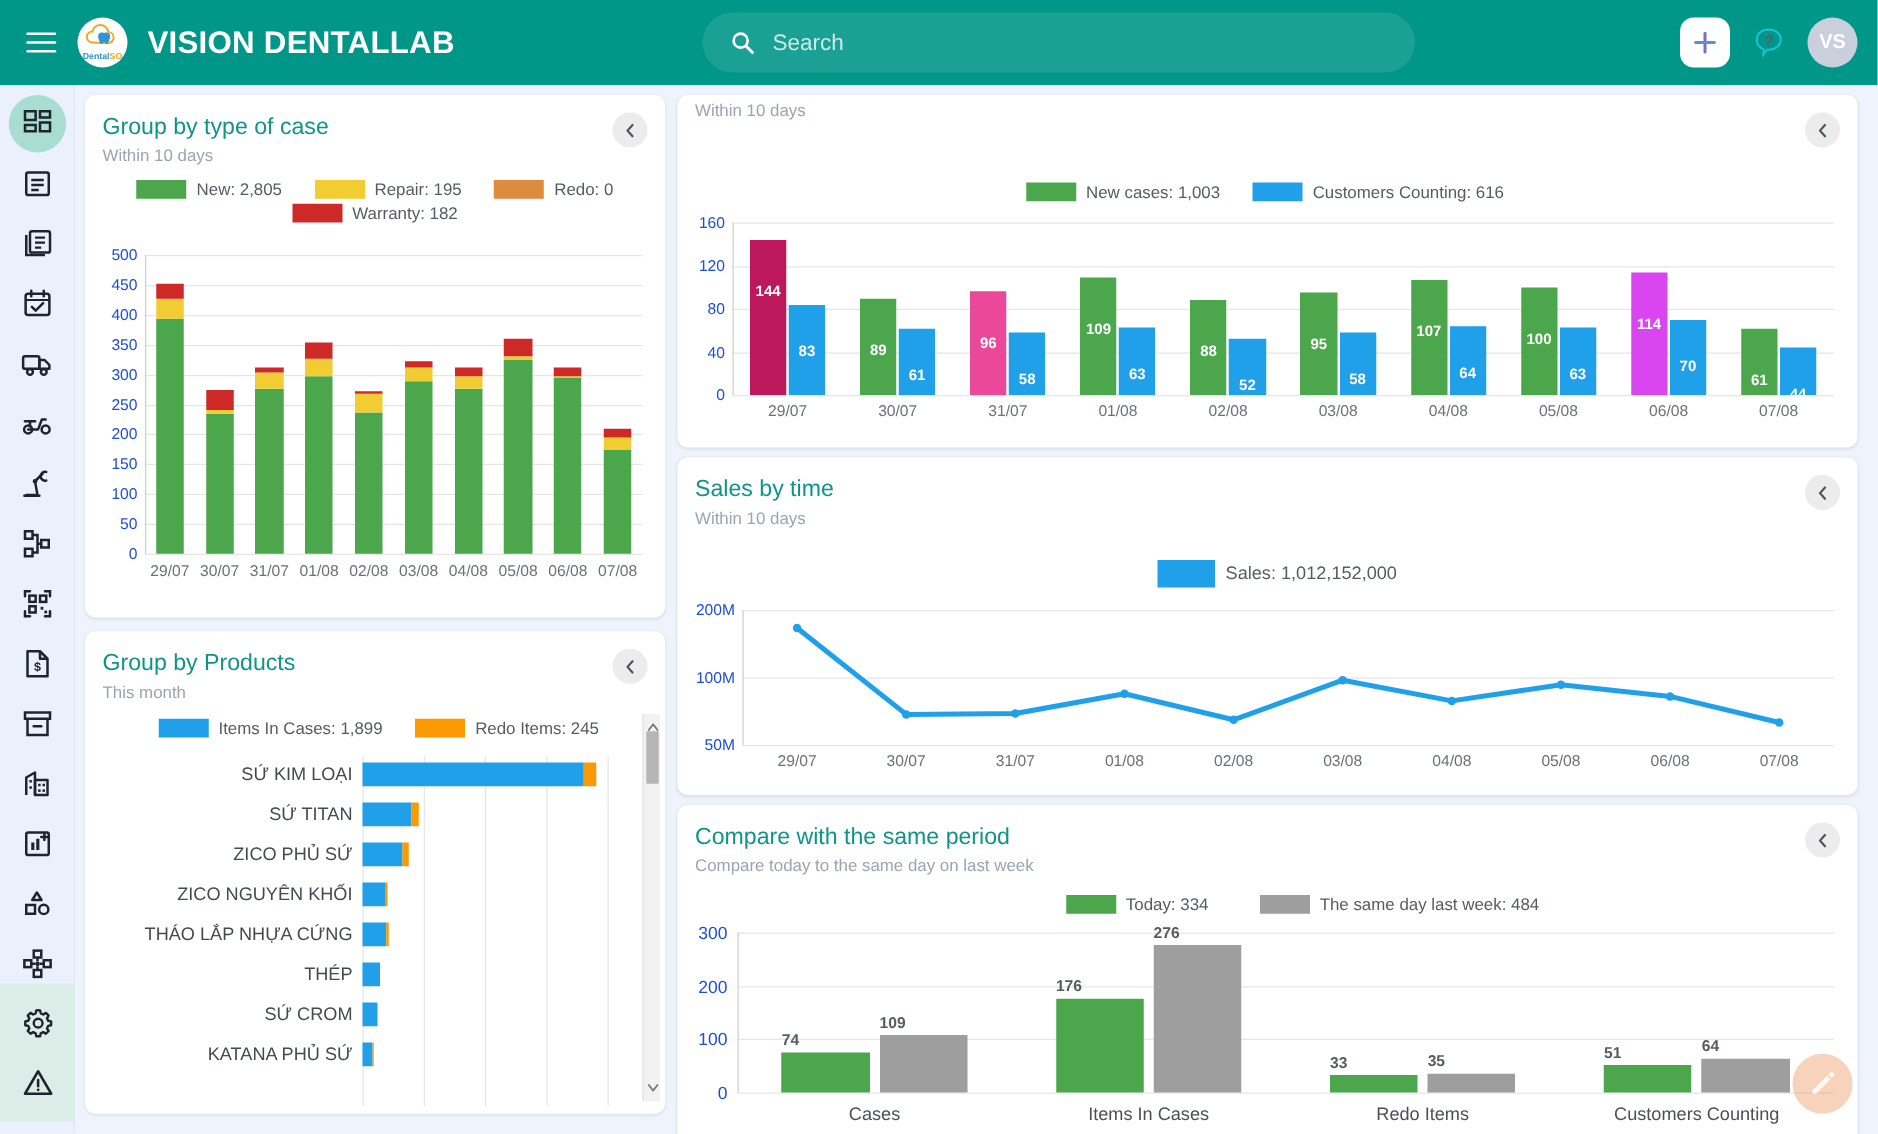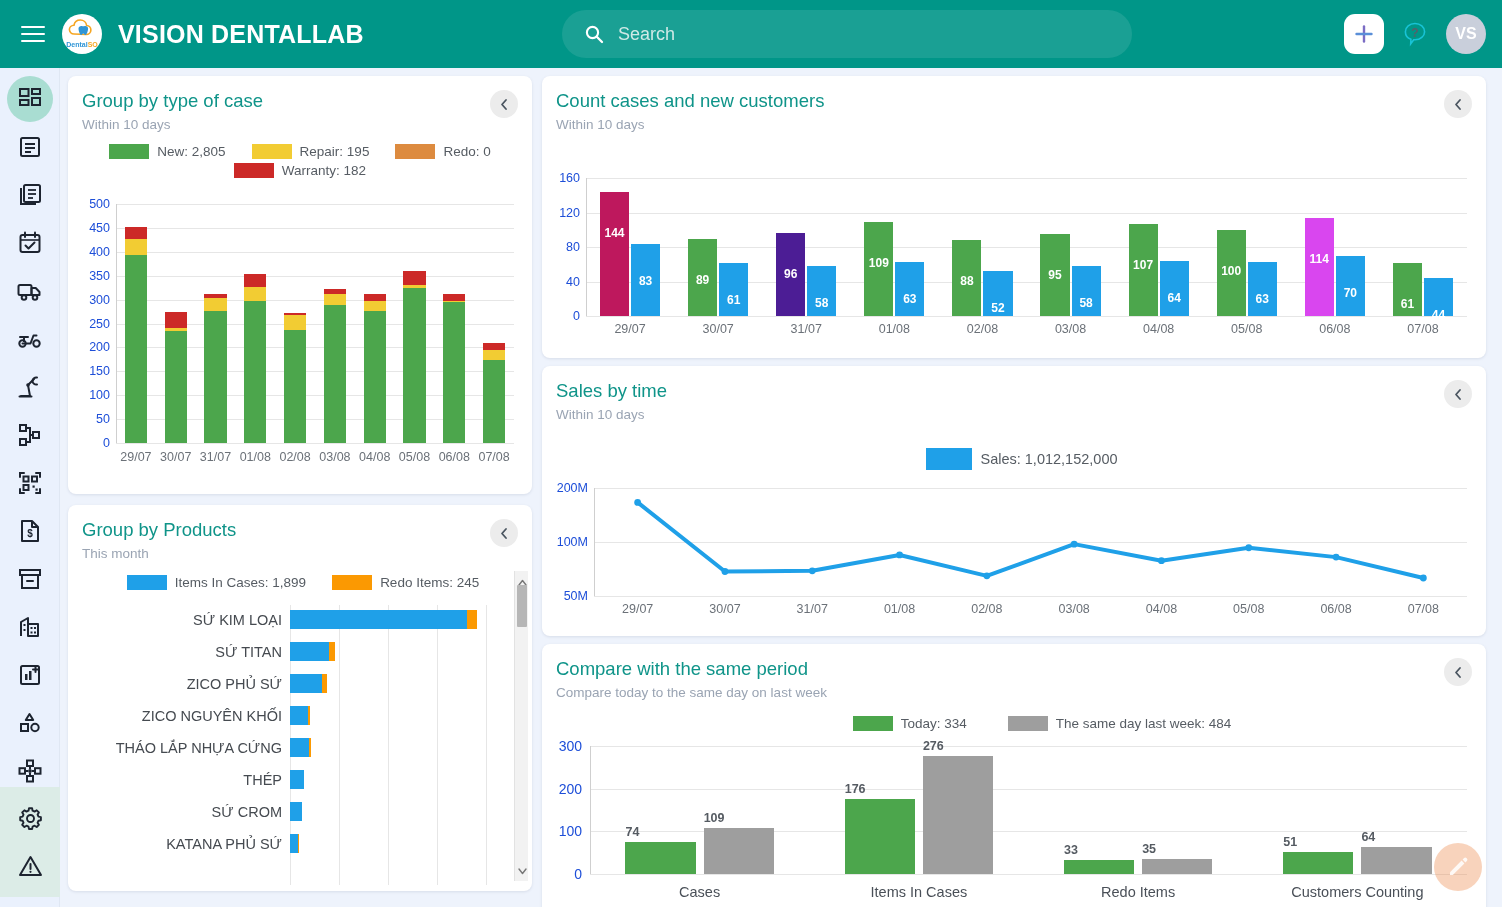--- a/index.html
+++ b/index.html
@@ -480,28 +480,37 @@
       <div class="prod-scroll-thumb" style="top:14px; height:42px;"></div>
       <div style="position:absolute;bottom:2px;left:3px;">
         <svg width="9" height="8" viewBox="0 0 9 8">
             <polyline points="1,2 4.5,6.5 8,2" fill="none" stroke="#777" stroke-width="1.4" stroke-linecap="round" stroke-linejoin="round"></polyline>
           </svg>
       </div>
     </div>
   </div>
 
   <div class="card" style="left:482px; top:8px; width:944px; height:282px;">
-    <div class="card-title">Count cases and new customers</div>
     <div class="card-sub">Within 10 days</div>
     <div class="collapse-btn">
       <svg width="13" height="13" viewBox="0 0 13 13">
         <polyline points="8,2 4,6.5 8,11" fill="none" stroke="#4a5560" stroke-width="1.8" stroke-linecap="round" stroke-linejoin="round"></polyline>
       </svg>
     </div>
 
+    <div class="legend" style="position:absolute; left:220px; top:70px; width:500px;">
+      <div class="lg-item">
+        <span class="lg-swatch" style="background:#4CA64C"></span>
+        <span class="lg-label">New cases: 1,003</span>
+      </div>
+      <div class="lg-item">
+        <span class="lg-swatch" style="background:#1FA0E8"></span>
+        <span class="lg-label">Customers Counting: 616</span>
+      </div>
+    </div>
 
     <div class="plot" id="plot-counts" style="left:8px; top:98px; width:925px; height:172px;">
         <div class="grid-h" style="left:36px; top:142px; width:881px;"></div>
         <div class="axis-lbl" style="left:0px; top:135px; width:30px;">0</div>
         <div class="grid-h" style="left:36px; top:107.5px; width:881px;"></div>
         <div class="axis-lbl" style="left:0px; top:100.5px; width:30px;">40</div>
         <div class="grid-h" style="left:36px; top:73px; width:881px;"></div>
         <div class="axis-lbl" style="left:0px; top:66px; width:30px;">80</div>
         <div class="grid-h" style="left:36px; top:38.5px; width:881px;"></div>
         <div class="axis-lbl" style="left:0px; top:31.5px; width:30px;">120</div>
@@ -516,21 +525,21 @@
           <div class="bar-val" style="left:0; bottom:27.587500000000006px;">83</div>
         </div>
         <div class="xtick" style="left:136.14999999999998px; top:148px; width:64px;">30/07</div>
         <div style="position:absolute; left:138.07699999999997px; bottom:30px; width:29.073px; height:76.7625px; background:#4CA64C;">
           <div class="bar-val" style="left:0; bottom:28.762500000000003px;">89</div>
         </div>
         <div style="position:absolute; left:169.14999999999998px; bottom:30px; width:29.073px; height:52.6125px; background:#1FA0E8;">
           <div class="bar-val" style="left:0; bottom:8.612499999999997px;">61</div>
         </div>
         <div class="xtick" style="left:224.25px; top:148px; width:64px;">31/07</div>
-        <div style="position:absolute; left:226.177px; bottom:30px; width:29.073px; height:82.8px; background:#4c1d95;">
+        <div style="position:absolute; left:226.177px; bottom:30px; width:29.073px; height:82.8px; background:#ec4899;">
           <div class="bar-val" style="left:0; bottom:34.8px;">96</div>
         </div>
         <div style="position:absolute; left:257.25px; bottom:30px; width:29.073px; height:50.025px; background:#1FA0E8;">
           <div class="bar-val" style="left:0; bottom:6.024999999999999px;">58</div>
         </div>
         <div class="xtick" style="left:312.34999999999997px; top:148px; width:64px;">01/08</div>
         <div style="position:absolute; left:314.277px; bottom:30px; width:29.073px; height:94.0125px; background:#4CA64C;">
           <div class="bar-val" style="left:0; bottom:46.0125px;">109</div>
         </div>
         <div style="position:absolute; left:345.34999999999997px; bottom:30px; width:29.073px; height:54.3375px; background:#1FA0E8;">

